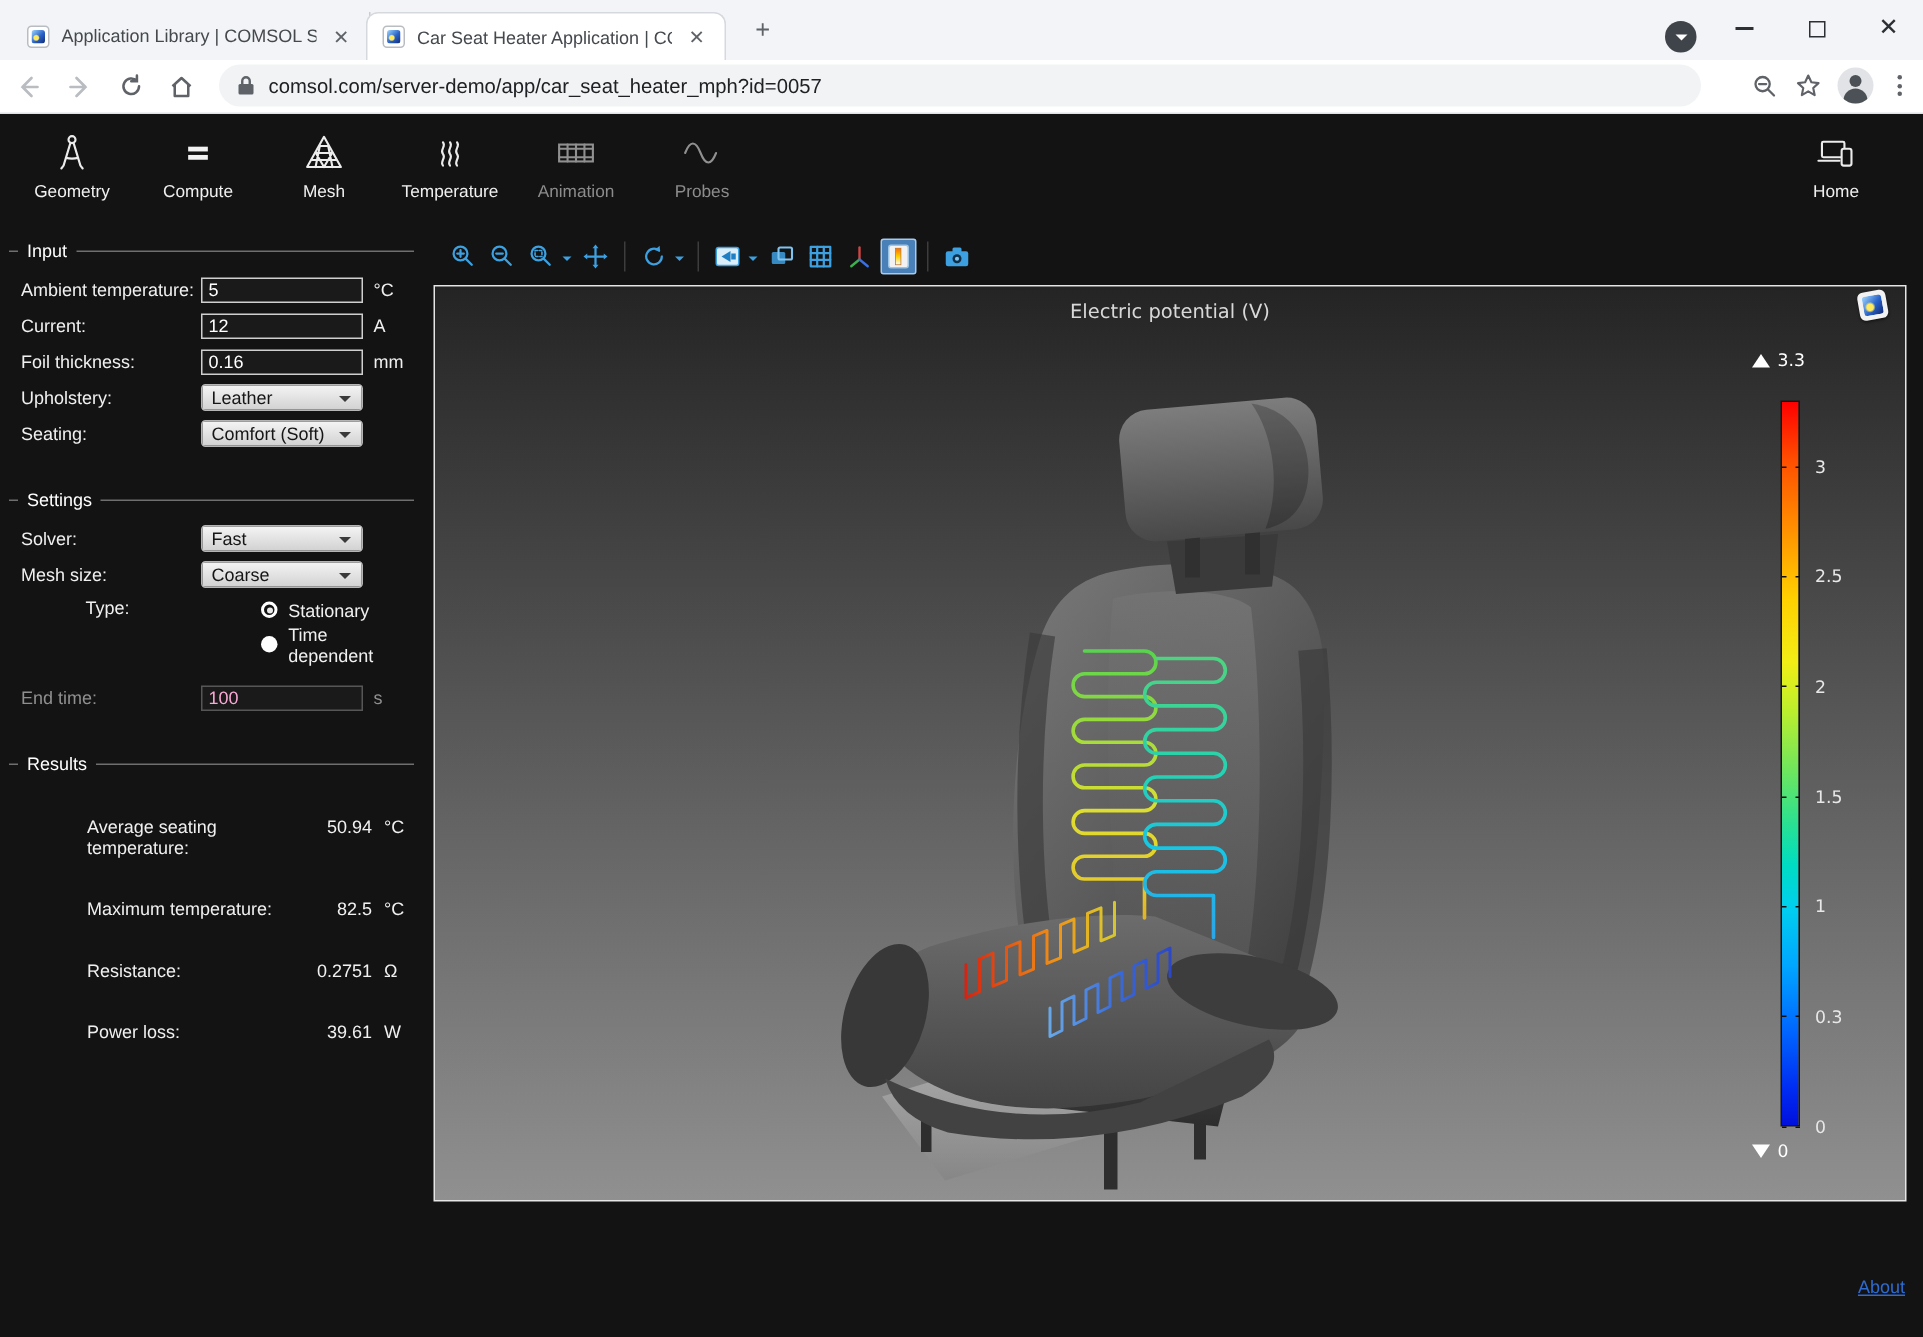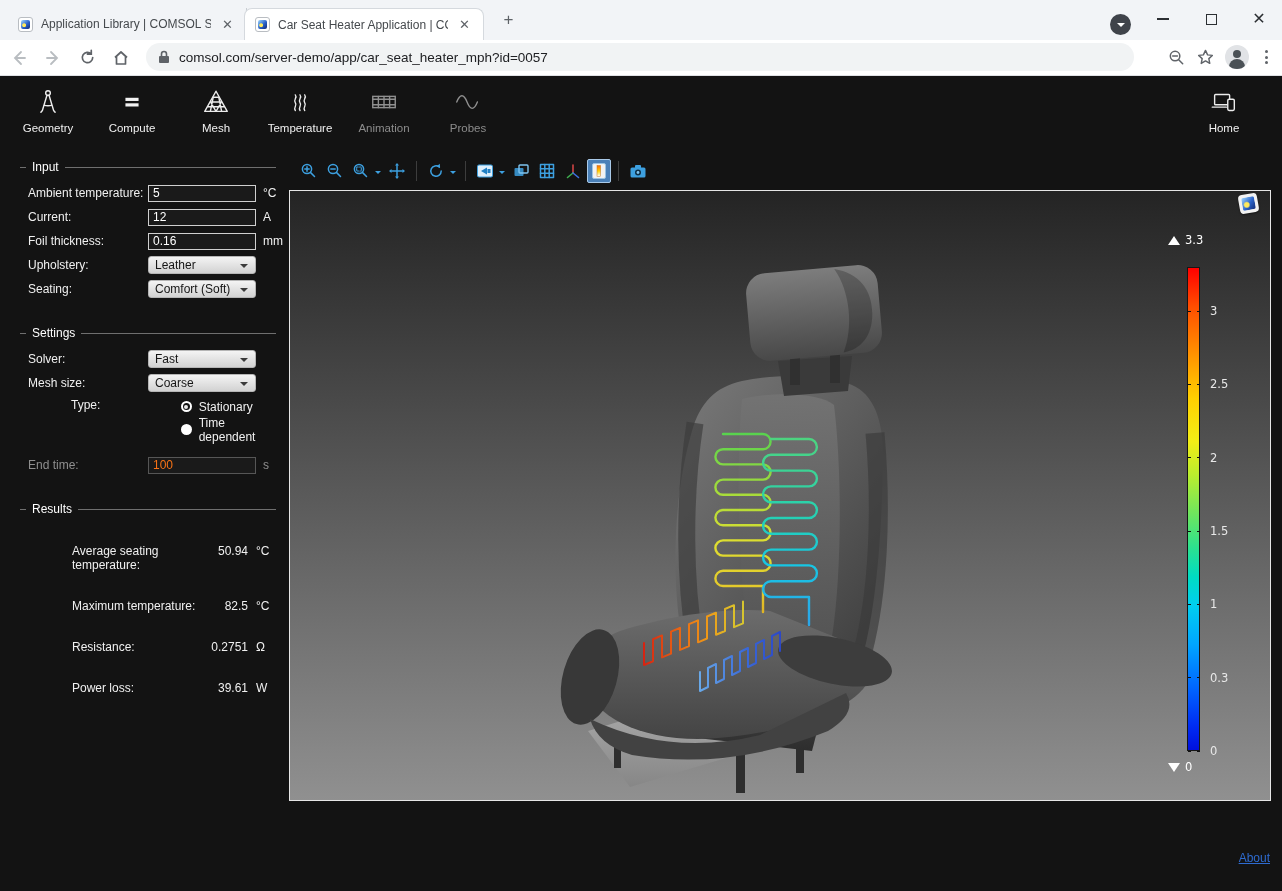--- a/index.html
+++ b/index.html
@@ -94,29 +94,29 @@
                color:#fff; display:flex; align-items:center; gap:5px; }
   .tri-up { width:0;height:0;border-left:6px solid transparent;border-right:6px solid transparent;
             border-bottom:9px solid #fff; }
   .tri-down { width:0;height:0;border-left:6px solid transparent;border-right:6px solid transparent;
               border-top:9px solid #fff; }
 
   .about { position:absolute; right:12px; bottom:26px; font-size:12px; color:#2e6bd0; }
 
   
   .sidebar { position:absolute; left:0; top:152px; width:288px; bottom:0; background:#131313;
-             padding:8px 12px 0 28px; color:#f0f0f0; font-size:12px; }
+             padding:8px 12px 0 14px; color:#f0f0f0; font-size:12px; }
   .sec-title { display:flex; align-items:center; gap:6px; color:#fff; margin-bottom:10px; }
   .sec-title::before { content:""; width:6px; border-top:1px solid #6f6f6f; margin-left:-8px; }
   .sec-title::after { content:""; flex:1; border-top:1px solid #6f6f6f; }
   .frow { display:flex; align-items:center; margin-bottom:6px; height:18px; }
   .frow .flabel { width:120px; flex:none; }
   .tinput { width:108px; height:17px; background:#1a1a1a; border:1px solid #cfcfcf; color:#fff;
             font-size:12px; padding:0 4px; font-family:"Liberation Sans",sans-serif; }
-  .tinput:disabled { border-color:#565656; color:#f97316; }
+  .tinput:disabled { border-color:#565656; color:#f9a8d4; }
   .funit { margin-left:7px; }
   .dd { width:108px; height:18px; border-radius:3px; border:1px solid #b5b5b5; color:#161616;
         background:linear-gradient(#f4f4f4,#d2d2d2); display:flex; align-items:center;
         padding:0 6px; position:relative; }
   .dd::after { content:""; position:absolute; right:7px; top:7px; width:0; height:0;
                border:4px solid transparent; border-top-color:#3a3a3a; }
   .radio-row { display:flex; align-items:center; gap:7px; height:17px; margin-bottom:6px; }
   .radio { width:11px; height:11px; border-radius:50%; background:#fff; flex:none; }
   .radio.selected { background:transparent; border:2.5px solid #fff; position:relative; }
   .radio.selected::after { content:""; position:absolute; inset:1.5px; border-radius:50%; background:#e8e8e8; }
@@ -451,20 +451,21 @@
       <svg viewBox="0 0 20 20">
           <rect x="2.5" y="6.5" width="15" height="10" rx="1.5" fill="#3da0e0"></rect>
           <rect x="7" y="4" width="6" height="3.5" rx="1" fill="#3da0e0"></rect>
           <circle cx="10" cy="11.5" r="3" fill="#0e2f47"></circle>
           <circle cx="10" cy="11.5" r="1.4" fill="#7fc4ef"></circle>
         </svg>
     </div>
   </div>
 
   <div class="canvas">
+    <div class="plot-title">Electric potential (V)</div>
     <div class="corner-logo"></div>
 
     <svg class="seat-svg" viewBox="0 0 980 609">
       <defs>
         <linearGradient id="gHead" x1="0" y1="0" x2="0" y2="1">
             <stop offset="0" stop-color="#7d7d7d"></stop>
             <stop offset="1" stop-color="#484848"></stop>
           </linearGradient>
         <linearGradient id="gBack" x1="0" y1="0" x2="0.9" y2="1">
             <stop offset="0" stop-color="#7a7a7a"></stop>

